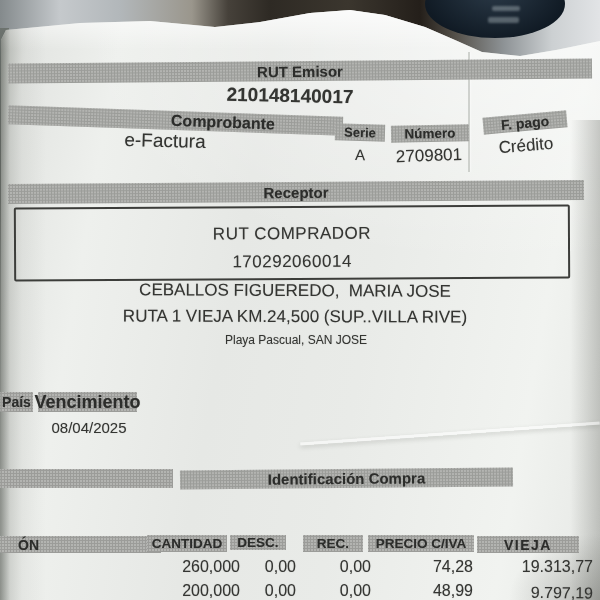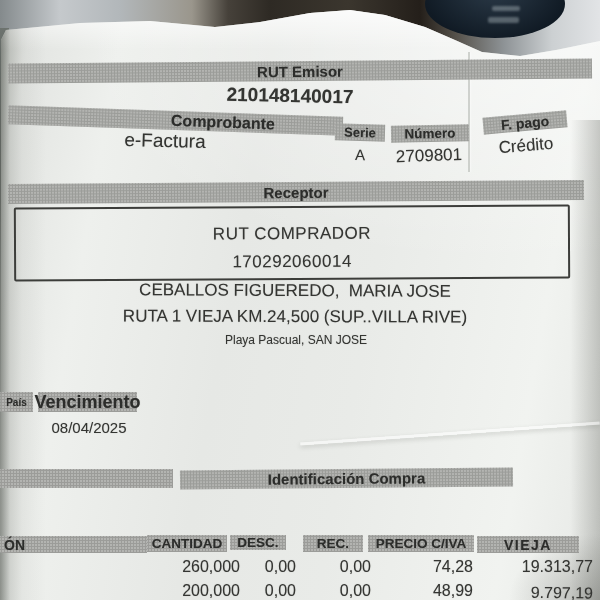--- a/index.html
+++ b/index.html
@@ -71,31 +71,31 @@
   #b-receptor{left:8px;top:182px;width:576px;height:20px;font-size:15px;transform:rotate(-.4deg);}
   #box-receptor{position:absolute;left:14px;top:206px;width:552px;height:70px;
       border:2px solid #3c3d3a;border-radius:2px;transform:rotate(-.3deg);}
   #r-line1{left:0;top:16px;width:100%;font-size:17px;letter-spacing:.5px;}
   #r-line2{left:0;top:44px;width:100%;font-size:17px;letter-spacing:.5px;}
   #r-name{left:0;top:281px;width:590px;font-size:17px;white-space:pre;transform:rotate(.3deg);}
   #r-addr{left:0;top:307px;width:590px;font-size:17px;transform:rotate(.2deg);}
   #r-city{left:0;top:333px;width:592px;font-size:12px;}
 
   
-  #b-pais{left:0;top:392px;width:33px;height:20px;font-size:10px;}
+  #b-pais{left:0;top:392px;width:33px;height:20px;font-size:14px;}
   #b-venc{left:38px;top:392px;width:99px;height:20px;font-size:18px;}
   #v-fecha{left:40px;top:419px;width:98px;font-size:15px;}
 
   
   #b-id-left{left:0;top:469px;width:173px;height:19px;}
   #b-idcompra{left:180px;top:469px;width:333px;height:19px;font-size:15px;transform:rotate(-.5deg);}
   #v-cli{left:181px;top:496px;width:160px;font-size:15px;}
 
   
-  #b-desccol{left:0;top:536px;width:143px;height:17px;font-size:14px;justify-content:flex-start;padding-left:4px;}
+  #b-desccol{left:0;top:536px;width:143px;height:17px;font-size:14px;justify-content:flex-start;padding-left:18px;}
   #b-cant{left:147px;top:535px;width:80px;height:17px;font-size:13.5px;}
   #b-desc{left:230px;top:535px;width:56px;height:15px;font-size:13.5px;}
   #b-rec{left:303px;top:535px;width:60px;height:17px;font-size:13.5px;}
   #b-precio{left:368px;top:535px;width:106px;height:17px;font-size:13.5px;}
   #b-monto{left:477px;top:536px;width:102px;height:17px;font-size:14px;letter-spacing:1.5px;}
   .cell{position:absolute;font-size:16px;text-align:right;color:#343532;
         text-shadow:0 0 1px rgba(50,51,48,.3);}
   .row1 .cell{top:558px;}
   .row2 .cell{top:582px;}
   .c-cant{left:136px;width:104px;}

